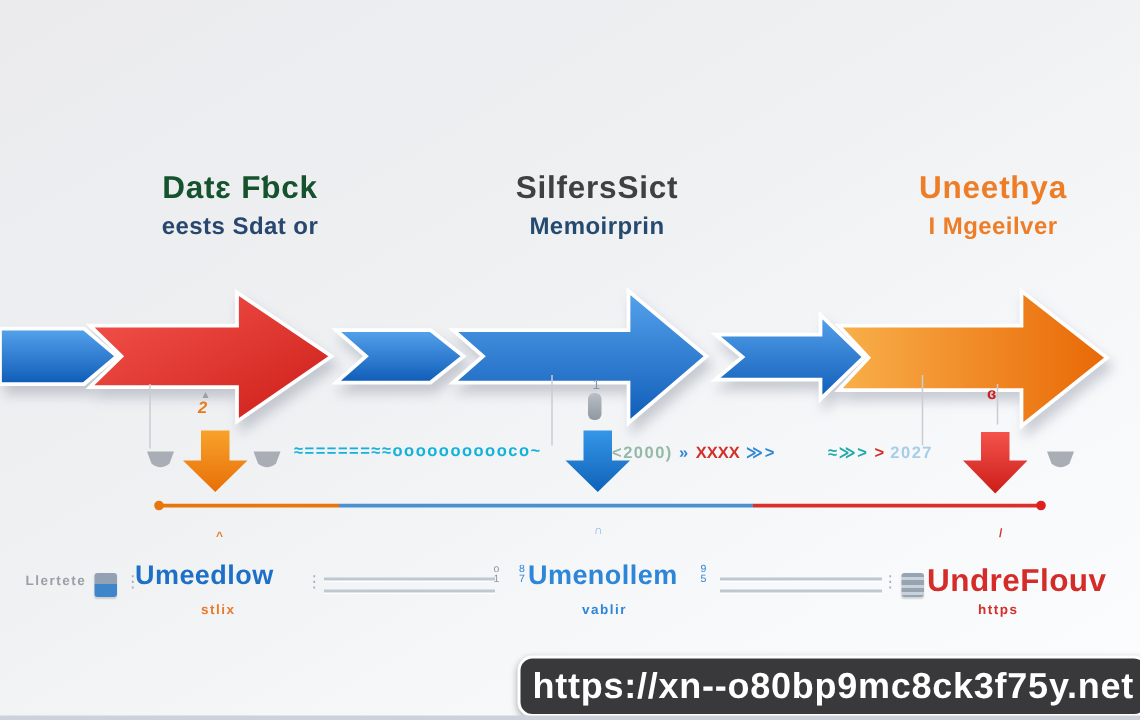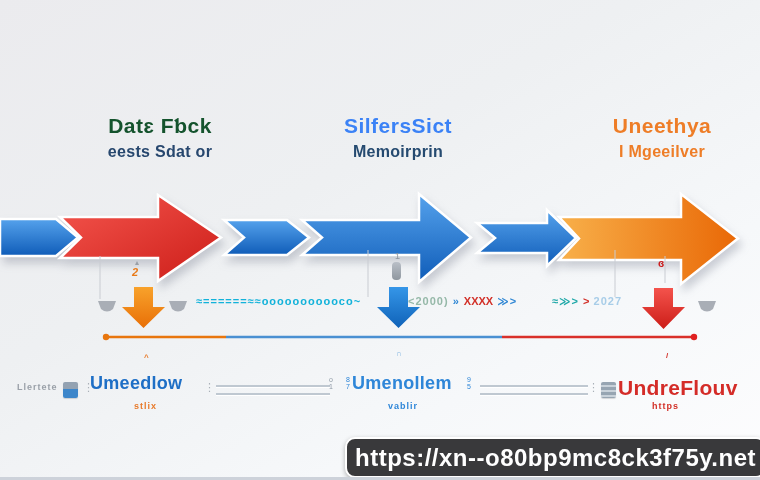--- a/index.html
+++ b/index.html
@@ -7,21 +7,21 @@
     width:760px;height:480px;overflow:hidden;position:relative;
     font-family:"Liberation Sans","DejaVu Sans",sans-serif;
     background:linear-gradient(150deg,#ebebee 0%,#eef0f2 40%,#f6f8fa 72%,#fdfdfe 100%);
   }
   .abs{position:absolute;}
   
   .top-label{position:absolute;top:113px;width:220px;text-align:center;line-height:26px;font-weight:bold;}
   .top-label .l1{font-size:21px;letter-spacing:.5px;}
   .top-label .l2{font-size:16px;letter-spacing:.3px;}
   #tl1{left:50px;} #tl1 .l1{color:#14532d;} #tl1 .l2{color:#27476e;}
-  #tl2{left:288px;} #tl2 .l1{color:#3b82f6;} #tl2 .l2{color:#254a70;}
+  #tl2{left:288px;} #tl2 .l1{color:#404040;} #tl2 .l2{color:#254a70;}
   #tl3{left:552px;} #tl3 .l1{color:#ee7d27;} #tl3 .l2{color:#ee7d27;}
   
   #arrow-layer{position:absolute;left:0;top:185px;filter:drop-shadow(3px 6px 4px rgba(85,95,115,.28));}
   #marker-layer{position:absolute;left:0;top:250px;}
   
   .glyph{position:absolute;font-weight:bold;}
   #tri-orange{left:135px;top:258px;font-size:8px;color:#9aa0a8;}
   #note-orange{left:132px;top:266px;font-size:11px;font-style:italic;color:#e87a18;}
   #note-blue-num{left:395px;top:251px;font-size:9px;color:#8e959d;font-weight:normal;}
   #capsule-blue{left:392px;top:262px;width:9px;height:18px;border-radius:4px;

